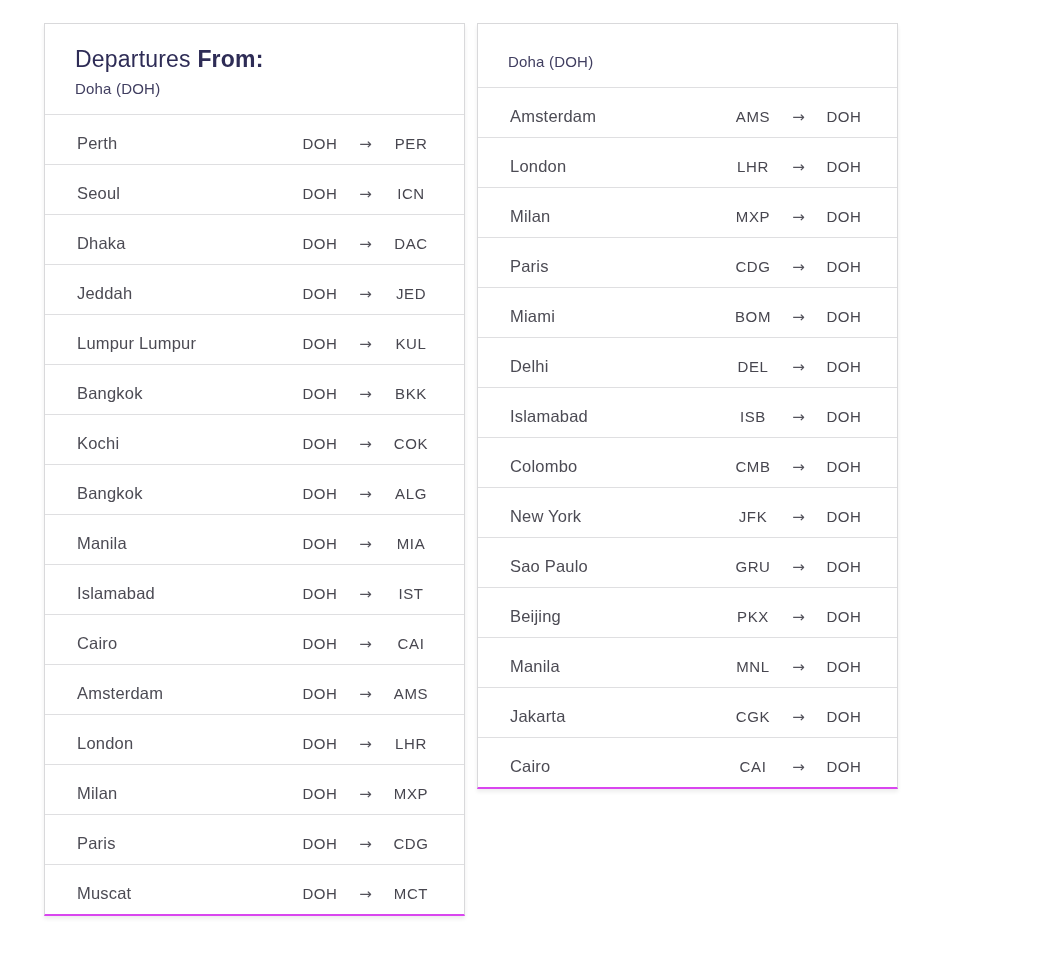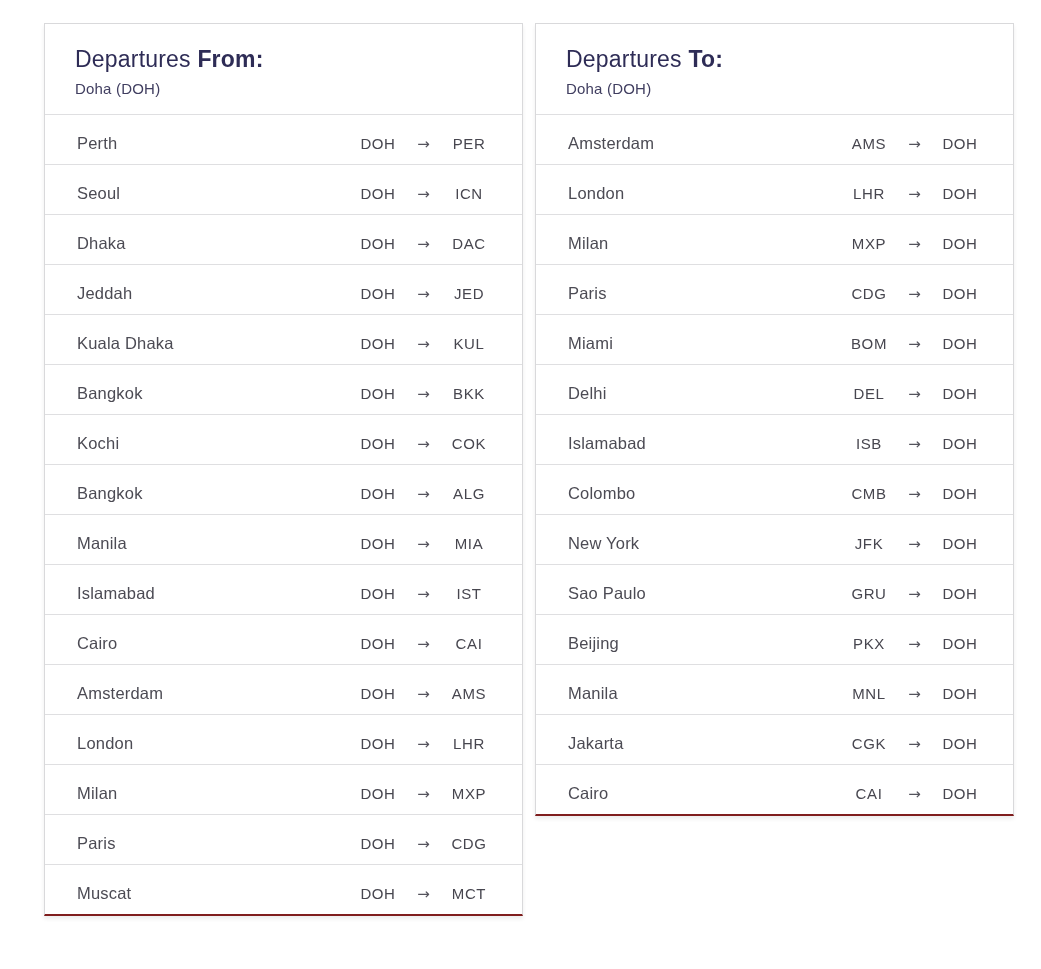--- a/index.html
+++ b/index.html
@@ -16,24 +16,24 @@
   body{
     width:1041px;height:969px;
     font-family:"Liberation Sans", sans-serif;
     position:relative;overflow:hidden;
   }
   .panels-wrap{
     position:absolute;left:44px;top:23px;
     display:flex;gap:12px;align-items:flex-start;
   }
   .panel{
-    width:479px;
+    width:421px;
     background:var(--panel-bg);
     border:1px solid var(--border-color);
-    border-bottom:2px solid #7f1d1d;
+    border-bottom:2px solid #d946ef;
     box-shadow:0 3px 4px rgba(0,0,0,0.07);
   }
   .panel-header{
     padding:22px 30px 17px 30px;
   }
   .panel-title{
     font-size:23px;
     font-weight:400;
     color:var(--title-color);
     letter-spacing:0.2px;
@@ -113,21 +113,21 @@
   <li class="row">
     <span class="city">Jeddah</span>
     <span class="route">
       <span class="code origin">DOH</span>
       <span class="arrow">→</span>
       <span class="code dest">JED</span>
     </span>
   </li>
 
   <li class="row">
-    <span class="city">Kuala Dhaka</span>
+    <span class="city">Lumpur Lumpur</span>
     <span class="route">
       <span class="code origin">DOH</span>
       <span class="arrow">→</span>
       <span class="code dest">KUL</span>
     </span>
   </li>
 
   <li class="row">
     <span class="city">Bangkok</span>
     <span class="route">
@@ -224,21 +224,20 @@
       <span class="code origin">DOH</span>
       <span class="arrow">→</span>
       <span class="code dest">MCT</span>
     </span>
   </li>
 </ul>
   </section>
 
   <section class="panel">
     <header class="panel-header">
-      <h2 class="panel-title"><span>Departures</span> <b>To:</b></h2>
       <div class="panel-subtitle">Doha (DOH)</div>
     </header>
     <ul class="rows">
   <li class="row">
     <span class="city">Amsterdam</span>
     <span class="route">
       <span class="code origin">AMS</span>
       <span class="arrow">→</span>
       <span class="code dest">DOH</span>
     </span>

